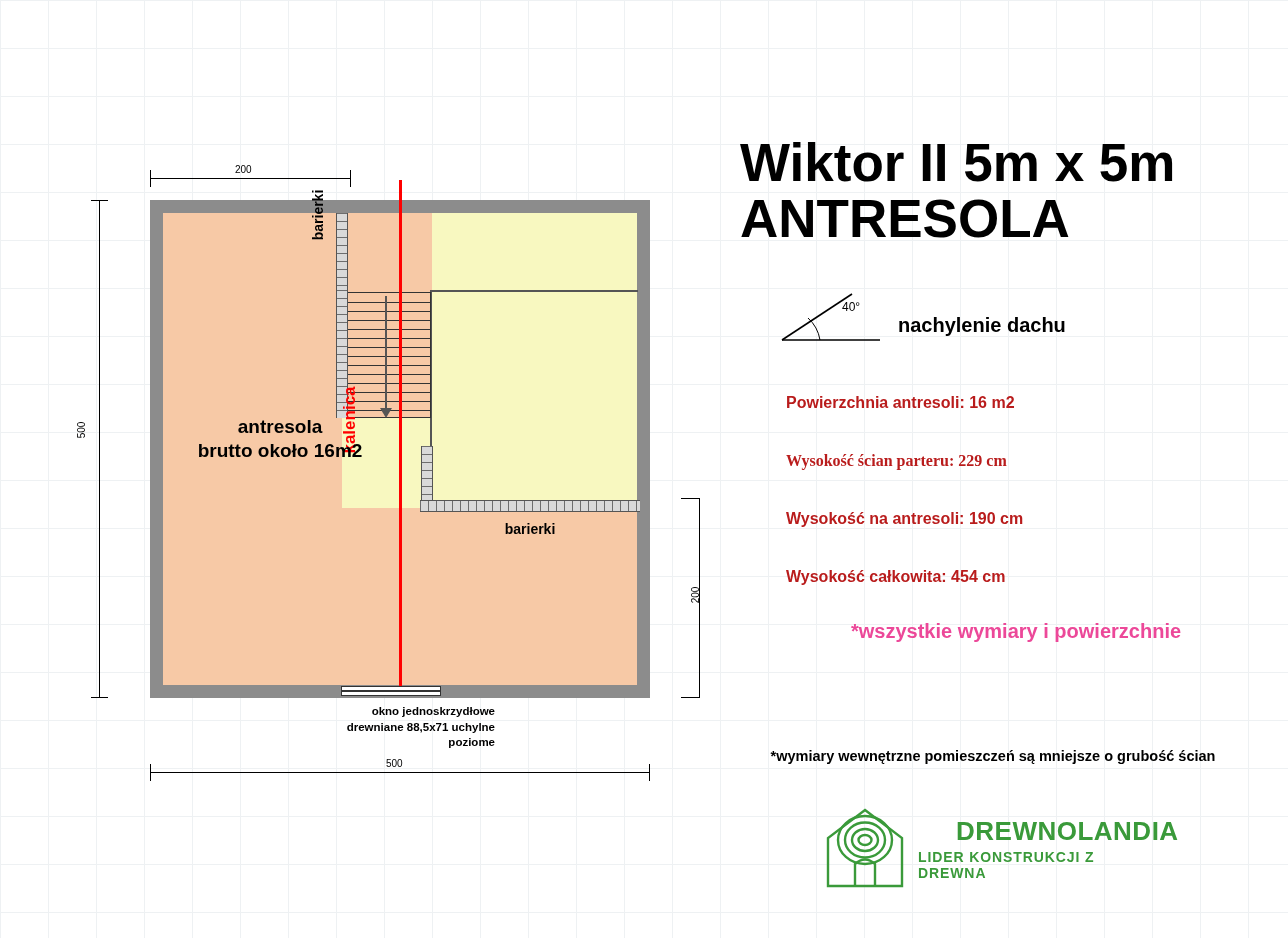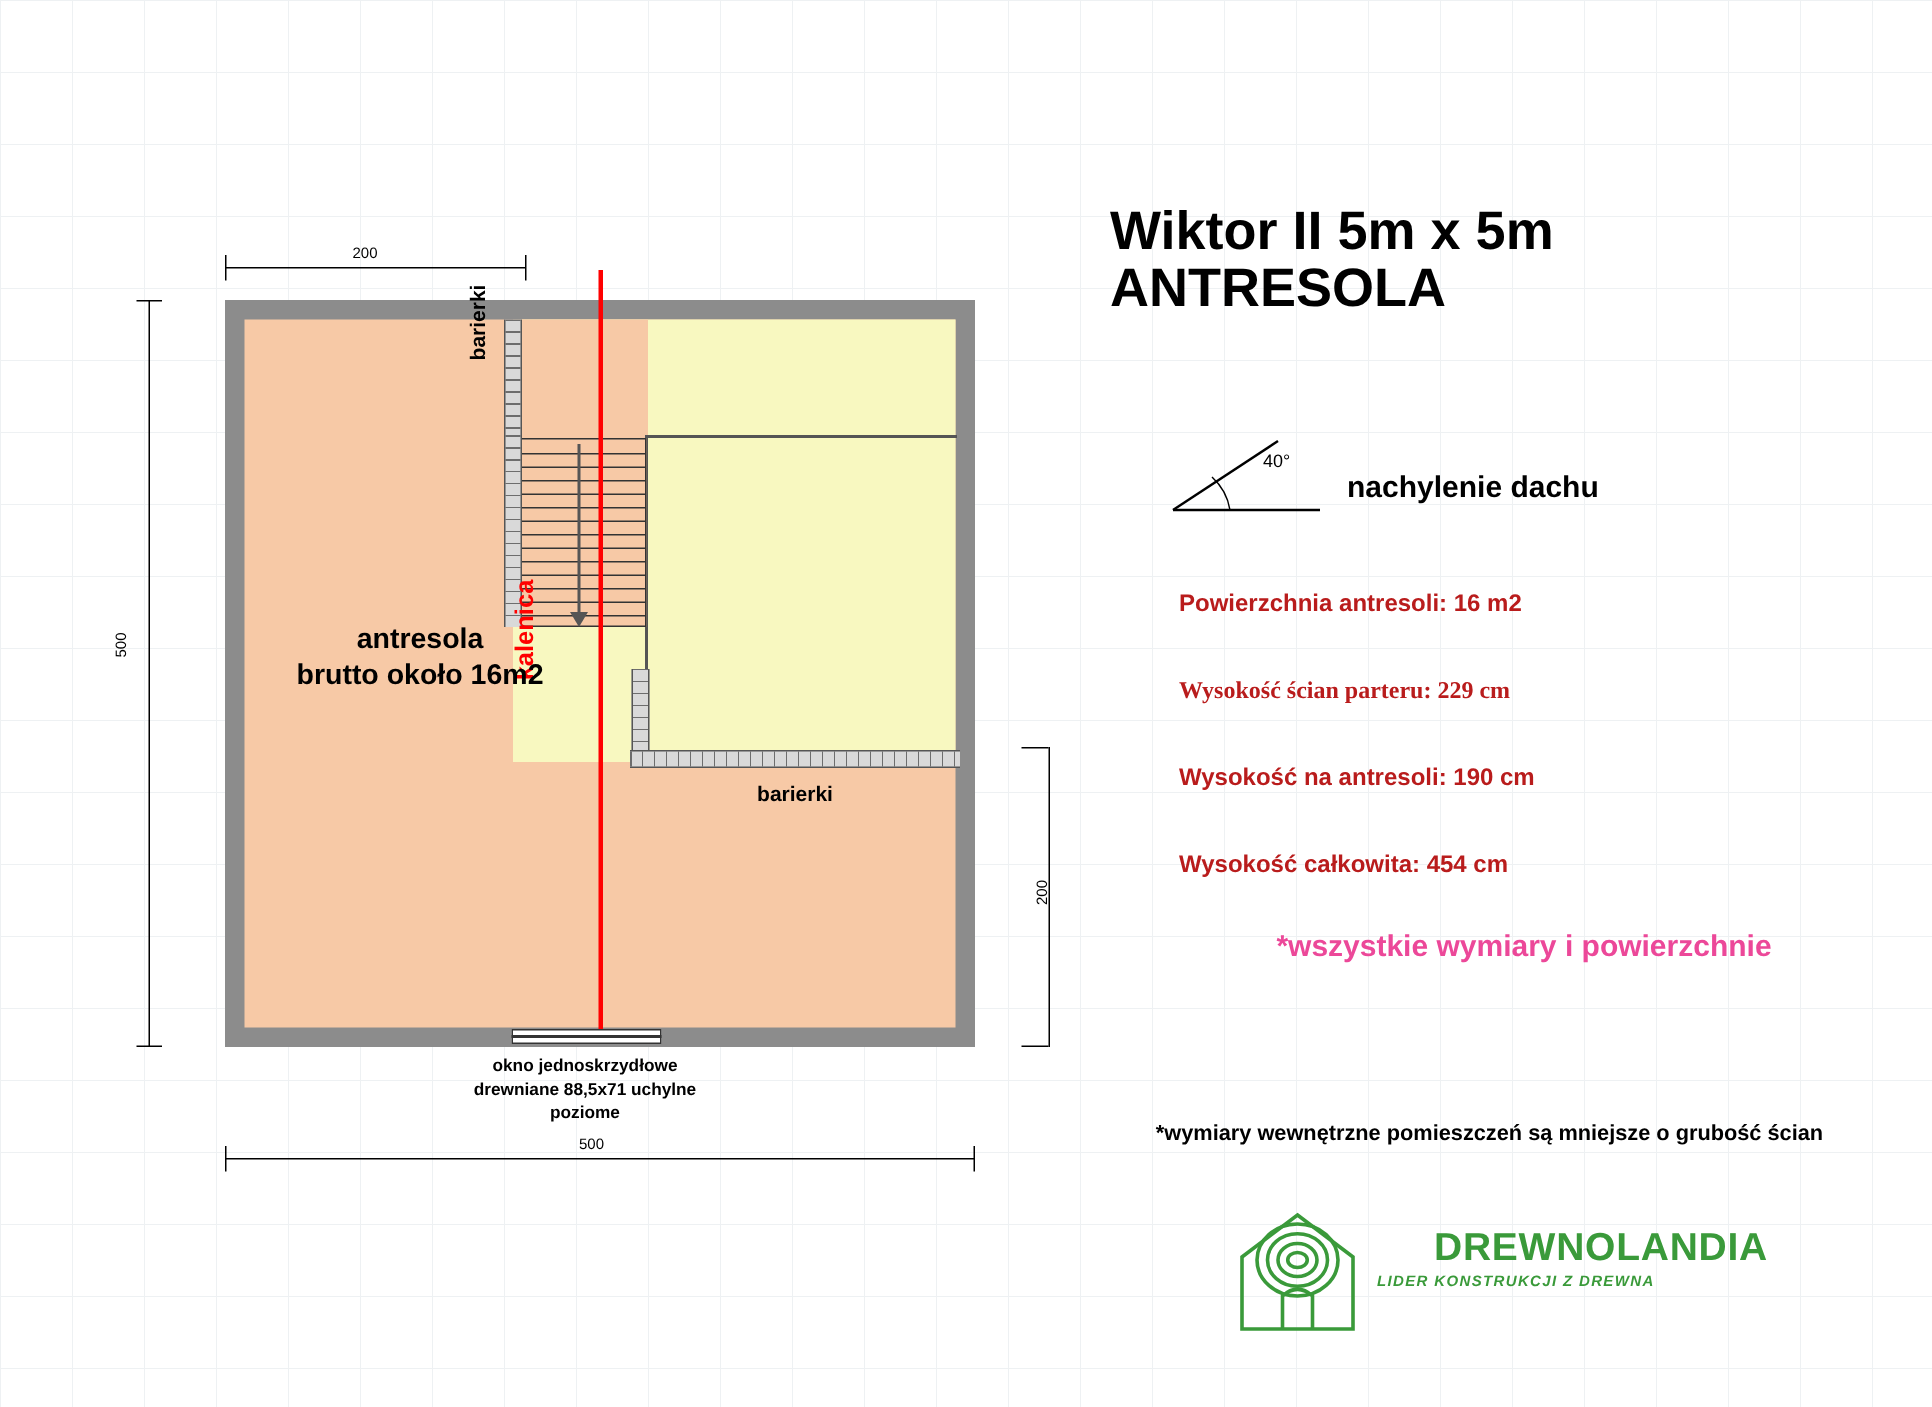--- a/index.html
+++ b/index.html
@@ -191,21 +191,21 @@
     box-sizing: border-box;
   }
   #window-inner {
     left: 341px; top: 690px;
     width: 100px; height: 2px;
     background: #333;
   }
   #label-window {
     left: 285px; top: 704px;
     width: 210px;
-    text-align: center;
+    text-align: right;
     font-size: 11.5px;
     font-weight: bold;
     line-height: 1.35;
     color: #000;
   }
 
   
   .dim-line { background: #000; }
   .dim-text {
     position: absolute;
@@ -245,21 +245,21 @@
     left: 690px; top: 615px;
     transform: rotate(-90deg);
     transform-origin: left top;
     width: 40px; text-align: center;
   }
 
   
   #title {
     left: 740px; top: 135px;
     width: 520px;
-    font-size: 36px;
+    font-size: 53px;
     font-weight: bold;
     line-height: 1.05;
     color: #000;
   }
   #roof-angle-wrap { left: 780px; top: 288px; width: 420px; height: 60px; }
   #angle-text { left: 842px; top: 300px; font-size: 12px; color: #000; }
   #label-nachylenie {
     left: 898px; top: 314px;
     font-size: 20px; font-weight: bold; color: #000;
   }
@@ -300,25 +300,24 @@
   #logo-name {
     left: 94px; top: 10px;
     font-size: 26px;
     font-weight: bold;
     color: #3a9a3a;
     letter-spacing: 0.5px;
     margin-left: 40px;
   }
   #logo-tag {
     left: 96px; top: 43px;
-    font-size: 10px;
+    font-size: 14px;
     font-weight: bold;
     color: #3a9a3a;
     letter-spacing: 0.9px;
-    font-style: italic;
   }
 </style>
 </head>
 <body>
 
 <div id="grid"></div>
 
 <div class="abs" id="plan-wrap">
 
   <div class="abs" id="outer-wall"></div>

